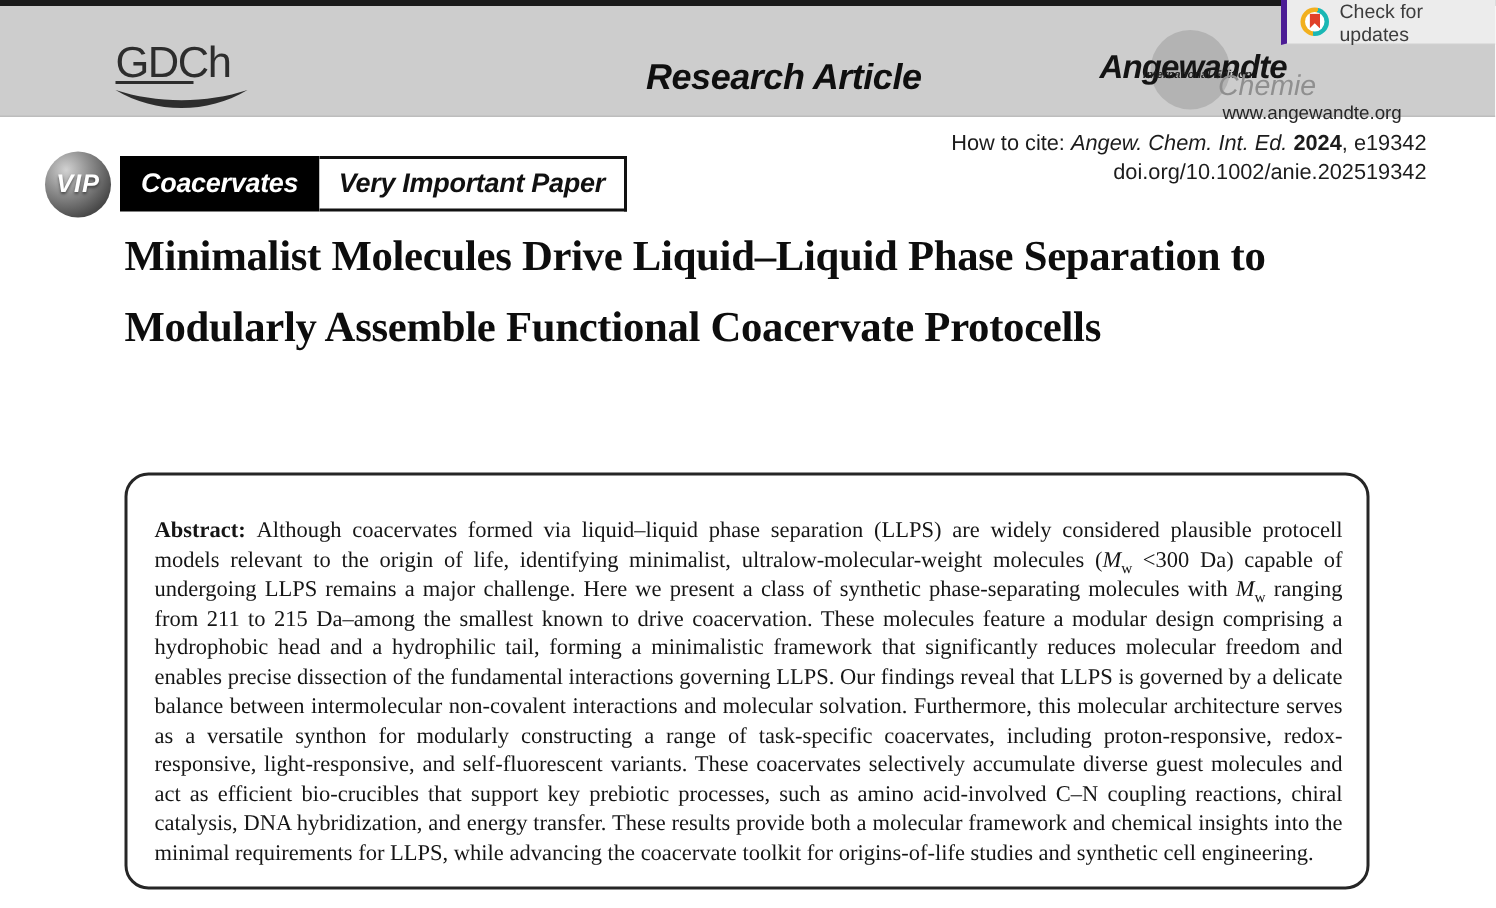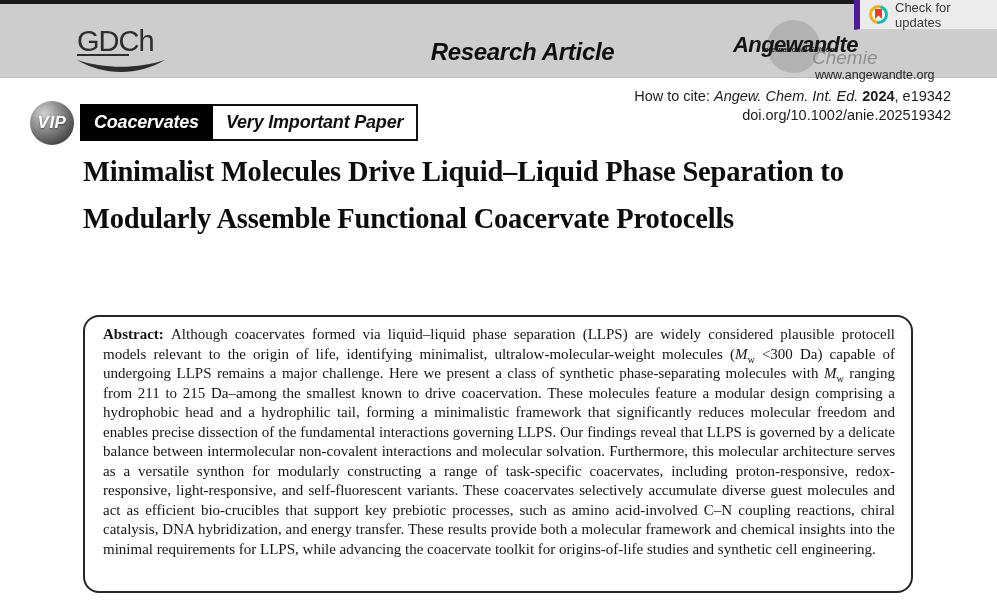--- a/index.html
+++ b/index.html
@@ -25,21 +25,21 @@
     font-family:"Liberation Sans", sans-serif; font-weight:bold; font-style:italic;
     font-size:7.5px; color:#1e1e1e;padding-left:27px; }
   .aw-subname { position:absolute; left:79px; top:23px; z-index:1;
     font-family:"Liberation Sans", sans-serif; font-style:italic;
     font-size:19px; color:#8f8f8f; }
   .aw-site { position:absolute; left:82px; top:44px; z-index:1;
     font-family:"Liberation Sans", sans-serif; font-size:12.5px; color:#262626; }
 
   
   .check-updates { position:absolute; top:0; right:0; width:143px; height:30px;
-    background:#ececec; border-left:6px solid #4c1d95; border-bottom:1px solid #cfcfcf;
+    background:#ececec; border-left:4px solid #4c1d95; border-bottom:1px solid #cfcfcf;
     display:flex; align-items:center; gap:7px; padding-left:9px; cursor:pointer; z-index:2; }
   .check-updates-label { font-family:"Liberation Sans", sans-serif; font-size:13px; color:#3c3c3c; }
   .crossmark { width:19px; height:19px; border-radius:50%; position:relative; flex:0 0 auto;
     background:conic-gradient(from 15deg, #1ab7b4 0 48%, #f2b01e 48% 100%); }
   .cm-inner { position:absolute; inset:3px; background:#ffffff; border-radius:50%; }
   .cm-bookmark { position:absolute; left:6px; top:4px; width:7px; height:10px; background:#e0402a;
     clip-path:polygon(0 0, 100% 0, 100% 100%, 50% 65%, 0 100%); }
 
   
   .citation { position:absolute; top:87px; right:46px; text-align:right;
@@ -63,21 +63,21 @@
     font-weight:bold; font-style:italic; font-size:18px; letter-spacing:-0.2px; }
 
   
   .paper-title { position:absolute; left:83px; top:148px; width:860px; white-space:pre-line;
     font-weight:bold; font-size:28.5px; line-height:47px; color:#0d0d0d; letter-spacing:-0.2px; }
   .paper-authors { position:absolute; left:83px; top:229px; width:860px; white-space:pre-line;
     font-style:italic; font-size:19.5px; line-height:26px; color:#111111; }
 
   
   .abstract-box { position:absolute; left:83px; top:315px; width:830px; height:278px;
-    border:2px solid #262626; border-radius:16px; padding:8px 16px 0 18px; background:#ffffff; }
+    border:2px solid #262626; border-radius:16px; padding:28px 16px 0 18px; background:#ffffff; }
   .abstract-text { font-size:15px; line-height:19.5px; text-align:justify; color:#151515; }
 </style>
 </head>
 <body>
 
 <div class="page">
 
   <div class="header-bar">
     <svg class="gdch-logo" viewBox="0 0 94 52">
       <text x="3" y="29" font-family="'Liberation Sans',sans-serif" font-size="29" font-weight="400" fill="#2d2d2d" letter-spacing="-1">GDCh</text>

